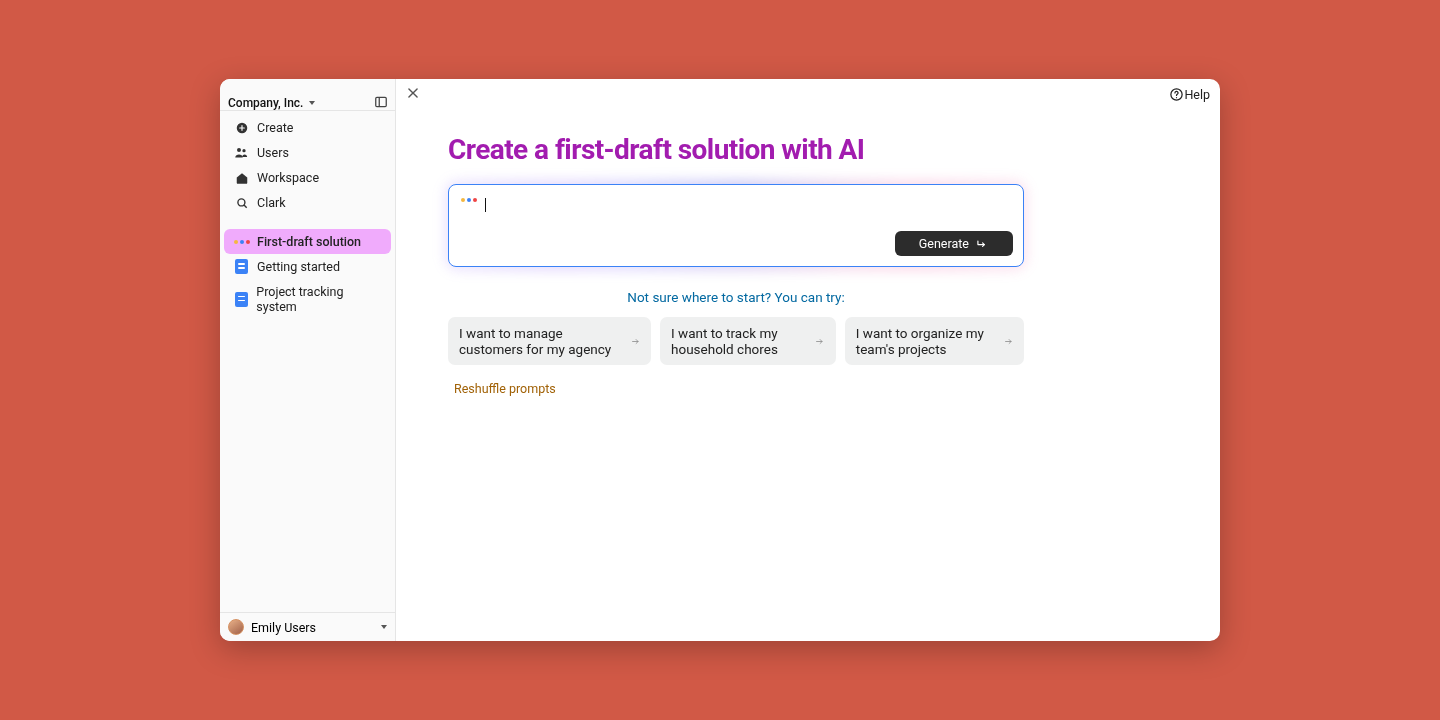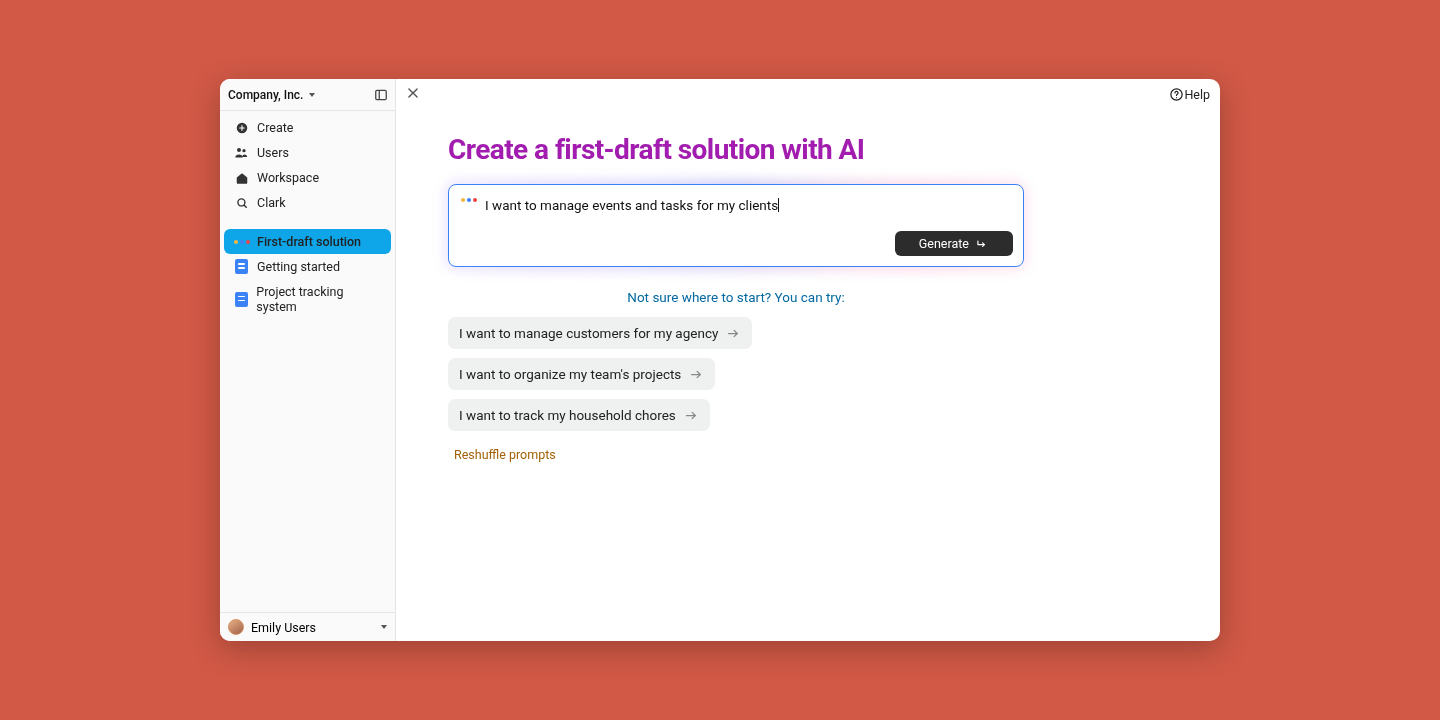--- a/index.html
+++ b/index.html
@@ -27,21 +27,21 @@
     .sidebar {
       width: 176px;
       border-right: 1px solid #e5e5e5;
       display: flex;
       flex-direction: column;
       background: #fafafa;
     }
     .sidebar-top {
       height: 32px;
       display: flex;
-      align-items: center;
+      align-items: flex-end;
       padding: 0 6px 0 8px;
       border-bottom: 1px solid #e5e5e5;
       gap: 4px;
     }
     .company {
       font-size: 12px;
       font-weight: 500;
       color: #111;
       flex: 1;
       display: flex;
@@ -68,21 +68,21 @@
       display: flex;
       align-items: center;
       gap: 8px;
       padding: 5px 10px;
       font-size: 12.5px;
       color: #222;
       cursor: pointer;
       border-radius: 6px;
       margin: 0 4px;
     }
-    .nav-item.selected { background: #0ea5e9; font-weight: 500; }
+    .nav-item.selected { background: #f0abfc; font-weight: 500; }
     .nav-item .ico { width: 15px; height: 15px; display: flex; align-items: center; justify-content: center; color: #333; }
     .nav-gap { height: 6px; }
 
     .sidebar-footer {
       margin-top: auto;
       border-top: 1px solid #e5e5e5;
       padding: 6px 8px;
       display: flex;
       align-items: center;
       gap: 7px;
@@ -195,21 +195,21 @@
       cursor: pointer;
     }
     .generate-btn svg { stroke:#fff; }
 
     .hint {
       margin-top: 22px;
       font-size: 13.5px;
       color: #0369a1;
       text-align: center;
     }
-    .sugg-list { margin-top: 12px; display:flex; flex-direction:column; gap:9px; align-items:flex-start;}
+    .sugg-list { margin-top: 12px; display:flex; flex-direction:row; gap:9px; align-items:flex-start;}
     .sugg {
       background: #eff0f0;
       border-radius: 7px;
       padding: 8px 11px;
       display:flex; align-items:center; gap:8px;
       font-size: 13.5px; color: #222;
       cursor:pointer;
     }
     .sugg svg { color:#888; }
     .reshuffle {
@@ -337,21 +337,21 @@
 
       <div class="prompt-wrap">
         <div class="prompt">
           <div class="prompt-row1">
             <span class="ai-dots" style="margin-top:3px">
                 <span></span>
                 <span></span>
                 <span></span>
               </span>
             <div style="flex:1">
-              <span class="prompt-text">I want to manage events and tasks for my clients</span><span class="cursor"></span>
+              <span class="cursor"></span>
             </div>
           </div>
           <div class="prompt-row2">
             <div class="generate-btn">
               <span>Generate</span>
               <svg class="svg" width="14" height="14" viewBox="0 0 24 24" fill="none" stroke-width="2" stroke-linecap="round" stroke-linejoin="round">
                   <path d="M5 7v6h11"></path>
                   <path d="M13 10l3 3-3 3"></path>
                 </svg>
             </div>
@@ -363,32 +363,32 @@
 
       <div class="sugg-list">
         <div class="sugg">
           <span>I want to manage customers for my agency</span>
           <svg class="svg" width="15" height="15" viewBox="0 0 24 24" fill="none" stroke="currentColor" stroke-width="2" stroke-linecap="round" stroke-linejoin="round">
               <line x1="4" y1="12" x2="18" y2="12"></line>
               <polyline points="13 7 18 12 13 17"></polyline>
             </svg>
         </div>
         <div class="sugg">
+          <span>I want to track my household chores</span>
+          <svg class="svg" width="15" height="15" viewBox="0 0 24 24" fill="none" stroke="currentColor" stroke-width="2" stroke-linecap="round" stroke-linejoin="round">
+              <line x1="4" y1="12" x2="18" y2="12"></line>
+              <polyline points="13 7 18 12 13 17"></polyline>
+            </svg>
+        </div>
+        <div class="sugg">
           <span>I want to organize my team's projects</span>
           <svg class="svg" width="15" height="15" viewBox="0 0 24 24" fill="none" stroke="currentColor" stroke-width="2" stroke-linecap="round" stroke-linejoin="round">
               <line x1="4" y1="12" x2="18" y2="12"></line>
               <polyline points="13 7 18 12 13 17"></polyline>
             </svg>
         </div>
-        <div class="sugg">
-          <span>I want to track my household chores</span>
-          <svg class="svg" width="15" height="15" viewBox="0 0 24 24" fill="none" stroke="currentColor" stroke-width="2" stroke-linecap="round" stroke-linejoin="round">
-              <line x1="4" y1="12" x2="18" y2="12"></line>
-              <polyline points="13 7 18 12 13 17"></polyline>
-            </svg>
-        </div>
       </div>
 
       <div class="reshuffle">Reshuffle prompts</div>
     </div>
   </main>
 
 </div>
 
 </body></html>

